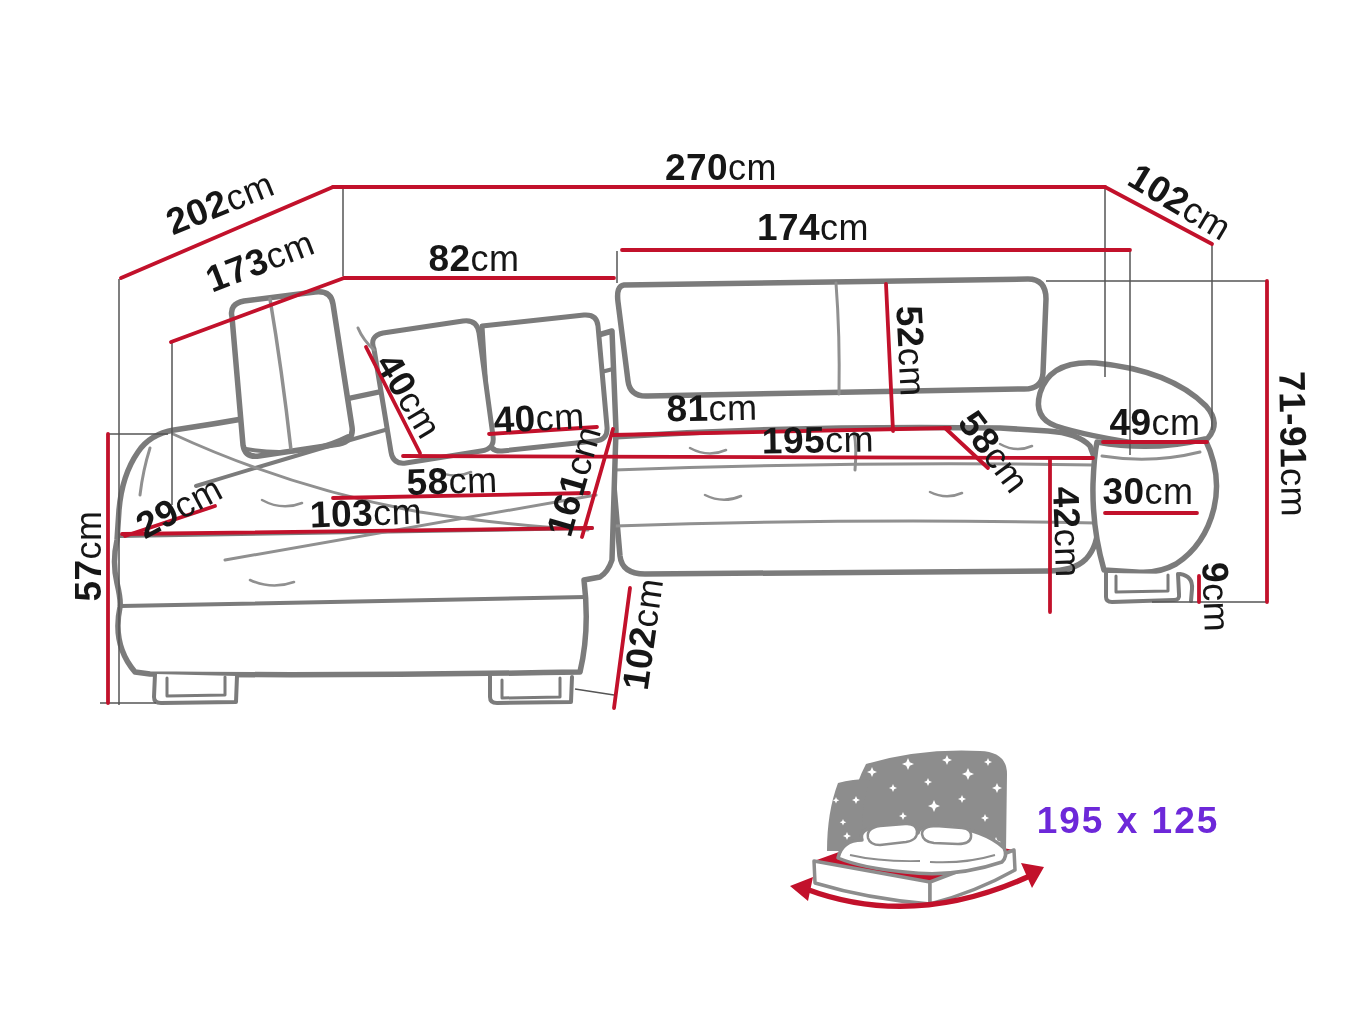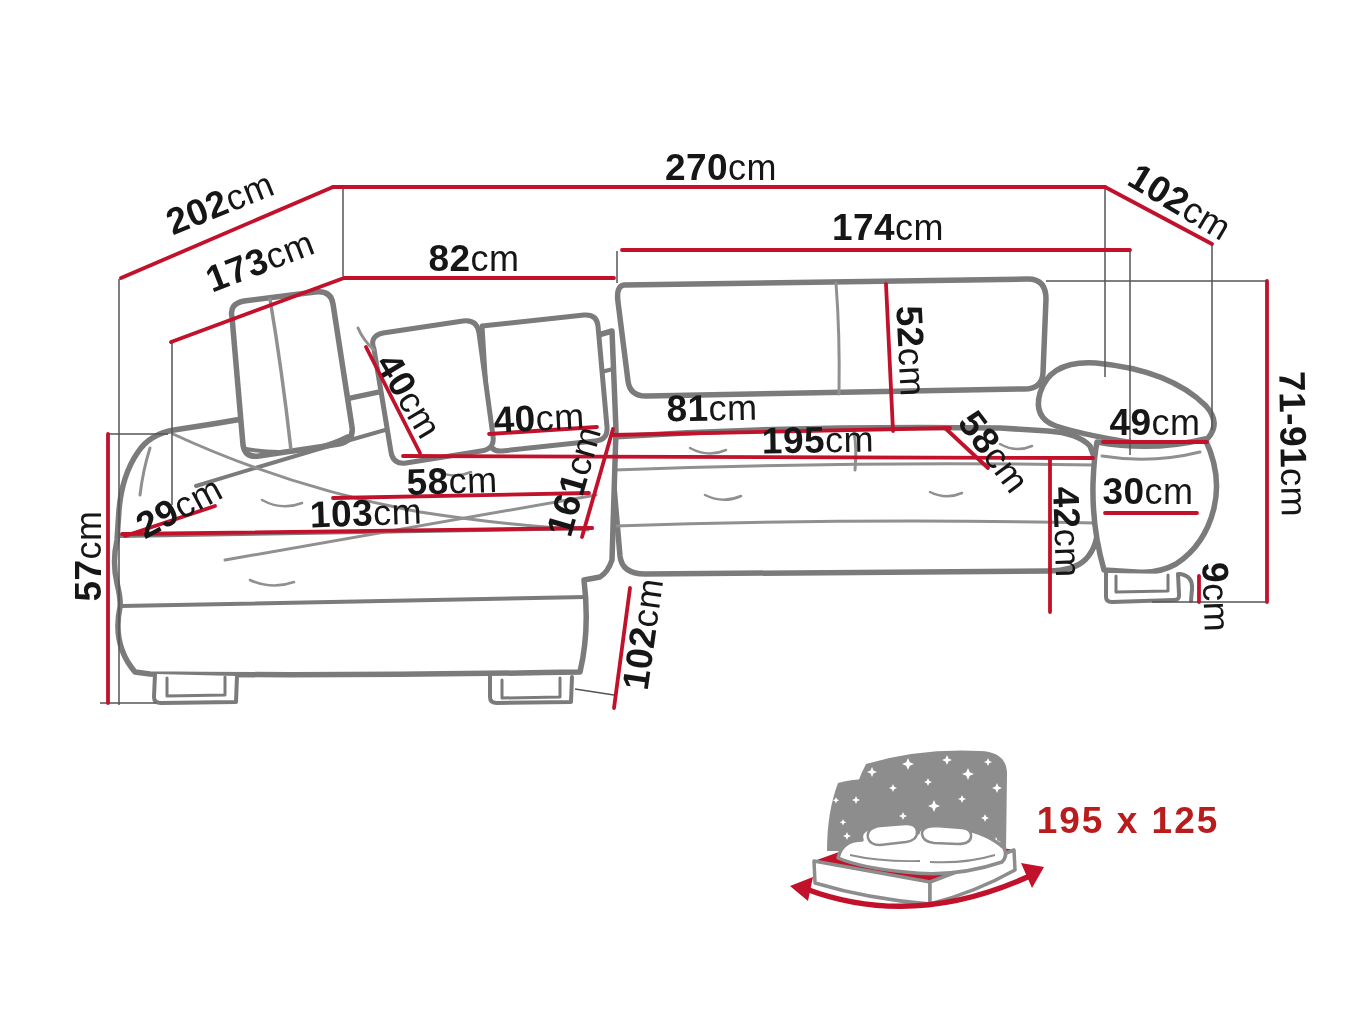--- a/index.html
+++ b/index.html
@@ -3,21 +3,21 @@
 <meta charset="utf-8">
 <style>
   html,body{margin:0;padding:0;background:#ffffff;}
   #stage{position:relative;width:1369px;height:1027px;background:#ffffff;overflow:hidden;
          font-family:"Liberation Sans",sans-serif;}
   #stage svg{position:absolute;left:0;top:0;}
   .dim{position:absolute;white-space:nowrap;color:#161616;font-size:37px;line-height:1;
        transform:translate(-50%,-50%) rotate(var(--r,0deg));}
   .dim b{font-weight:700;letter-spacing:0.5px;}
   .dim .u{font-weight:400;font-size:36px;letter-spacing:0.5px;}
-  .icon-label{position:absolute;white-space:nowrap;color:#b91c1c;font-size:37px;font-weight:700;
+  .icon-label{position:absolute;white-space:nowrap;color:#6d28d9;font-size:37px;font-weight:700;
        letter-spacing:2px;transform:translate(-50%,-50%);}
 </style>
 </head>
 <body>
 
 <div id="stage">
 
 <svg width="1369" height="1027" viewBox="0 0 1369 1027">
 
   <g fill="none" stroke="#7b7b7b" stroke-width="5.5" stroke-linecap="round" stroke-linejoin="round">
@@ -137,21 +137,21 @@
     <path fill="none" stroke="#c2112b" stroke-width="5.5" stroke-linecap="round" d="M 806,889 Q 915,930 1034,874"></path>
     <path fill="#c2112b" d="M 790,886 L 813,877 L 808,901 Z  M 1044,867 L 1021,863 L 1032,888 Z"></path>
   </g>
 </svg>
 
   <div class="dim" style="left:220px;top:203px;--r:-22deg"><b>202</b><span class="u">cm</span></div>
   <div class="dim" style="left:721px;top:167px"><b>270</b><span class="u">cm</span></div>
   <div class="dim" style="left:1180px;top:202px;--r:31deg"><b>102</b><span class="u">cm</span></div>
   <div class="dim" style="left:260px;top:261px;--r:-21deg"><b>173</b><span class="u">cm</span></div>
   <div class="dim" style="left:474px;top:258px"><b>82</b><span class="u">cm</span></div>
-  <div class="dim" style="left:888px;top:227px"><b>174</b><span class="u">cm</span></div>
+  <div class="dim" style="left:813px;top:227px"><b>174</b><span class="u">cm</span></div>
   <div class="dim" style="left:409px;top:396px;--r:59deg"><b>40</b><span class="u">cm</span></div>
   <div class="dim" style="left:539px;top:418px;--r:-3deg"><b>40</b><span class="u">cm</span></div>
   <div class="dim" style="left:911px;top:351px;--r:87deg"><b>52</b><span class="u">cm</span></div>
   <div class="dim" style="left:712px;top:408px;--r:-1deg"><b>81</b><span class="u">cm</span></div>
   <div class="dim" style="left:818px;top:440px;--r:-1deg"><b>195</b><span class="u">cm</span></div>
   <div class="dim" style="left:994px;top:452px;--r:53deg"><b>58</b><span class="u">cm</span></div>
   <div class="dim" style="left:1155px;top:422px"><b>49</b><span class="u">cm</span></div>
   <div class="dim" style="left:179px;top:507px;--r:-28deg"><b>29</b><span class="u">cm</span></div>
   <div class="dim" style="left:452px;top:481px;--r:-2deg"><b>58</b><span class="u">cm</span></div>
   <div class="dim" style="left:366px;top:513px;--r:-2deg"><b>103</b><span class="u">cm</span></div>

